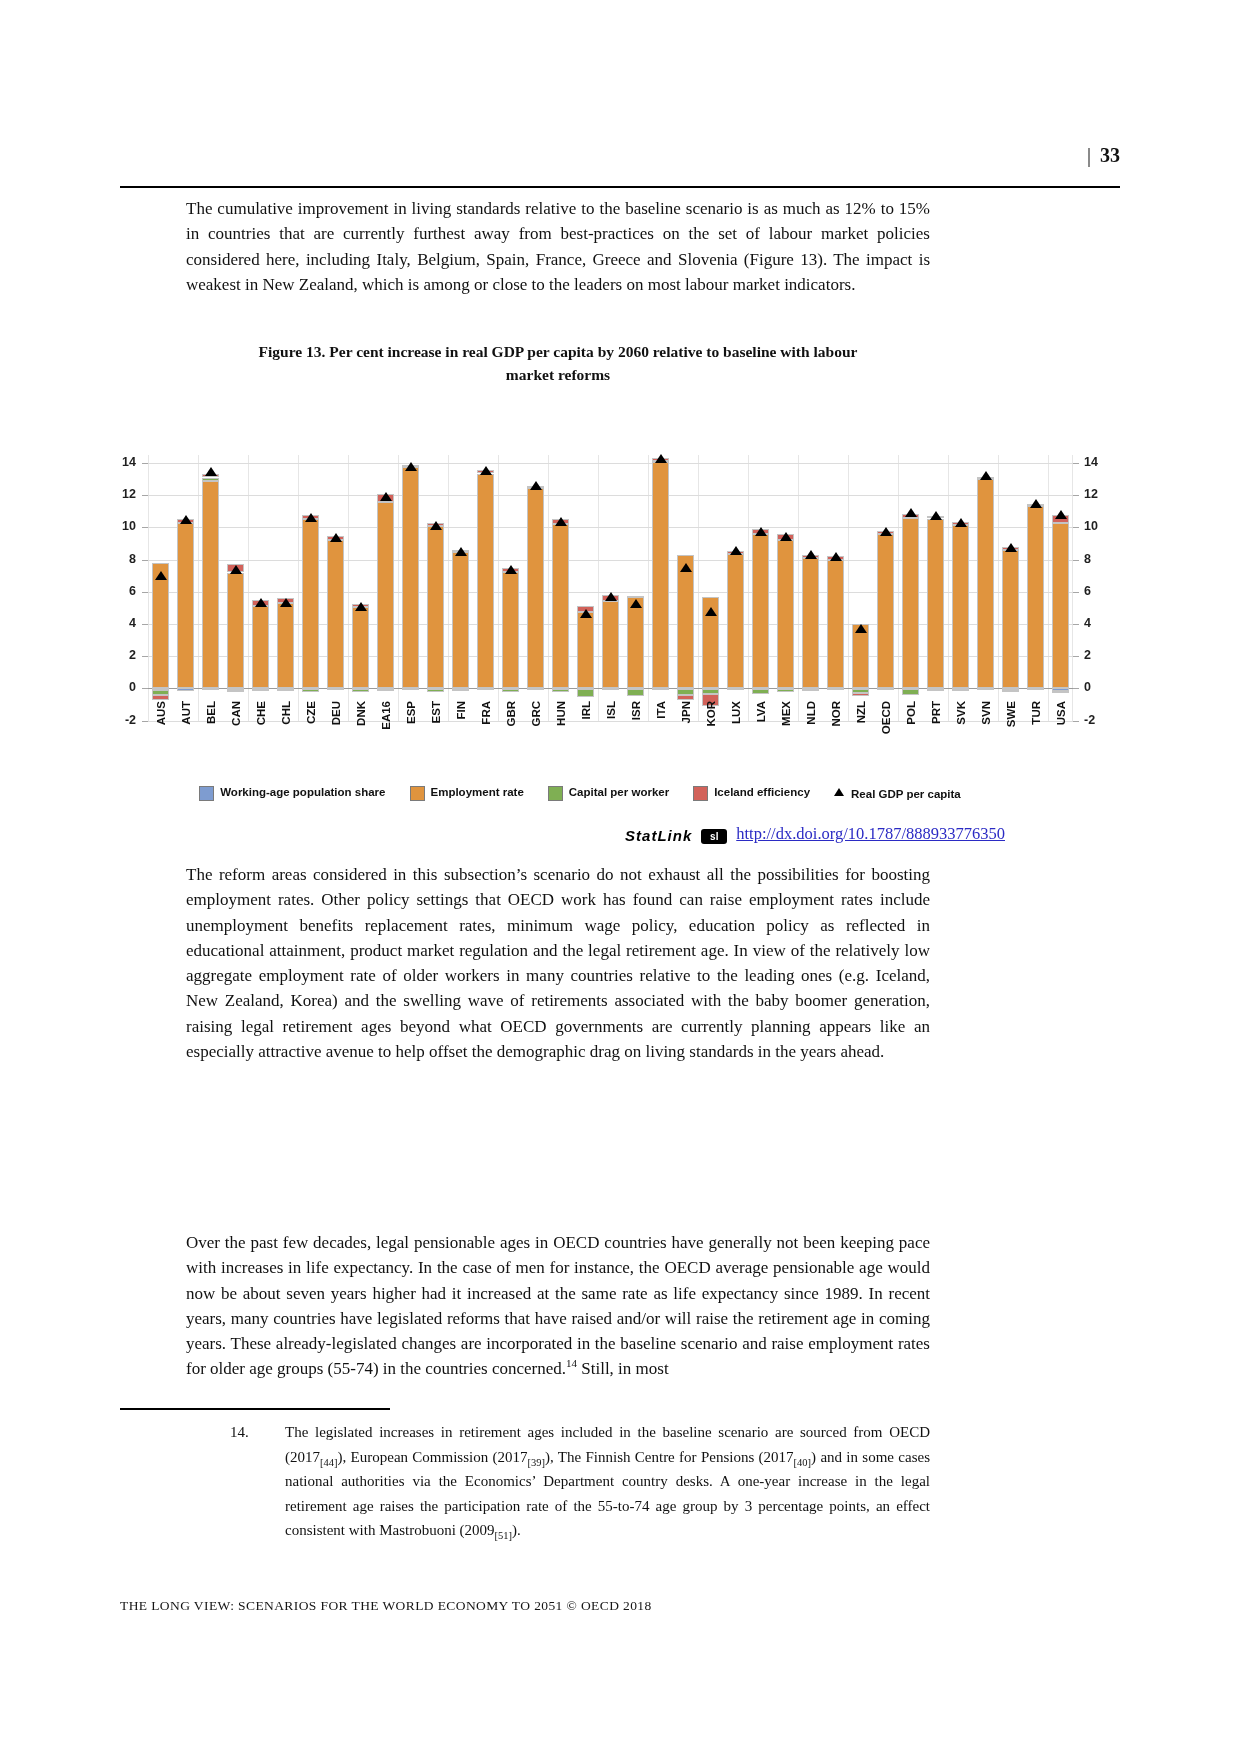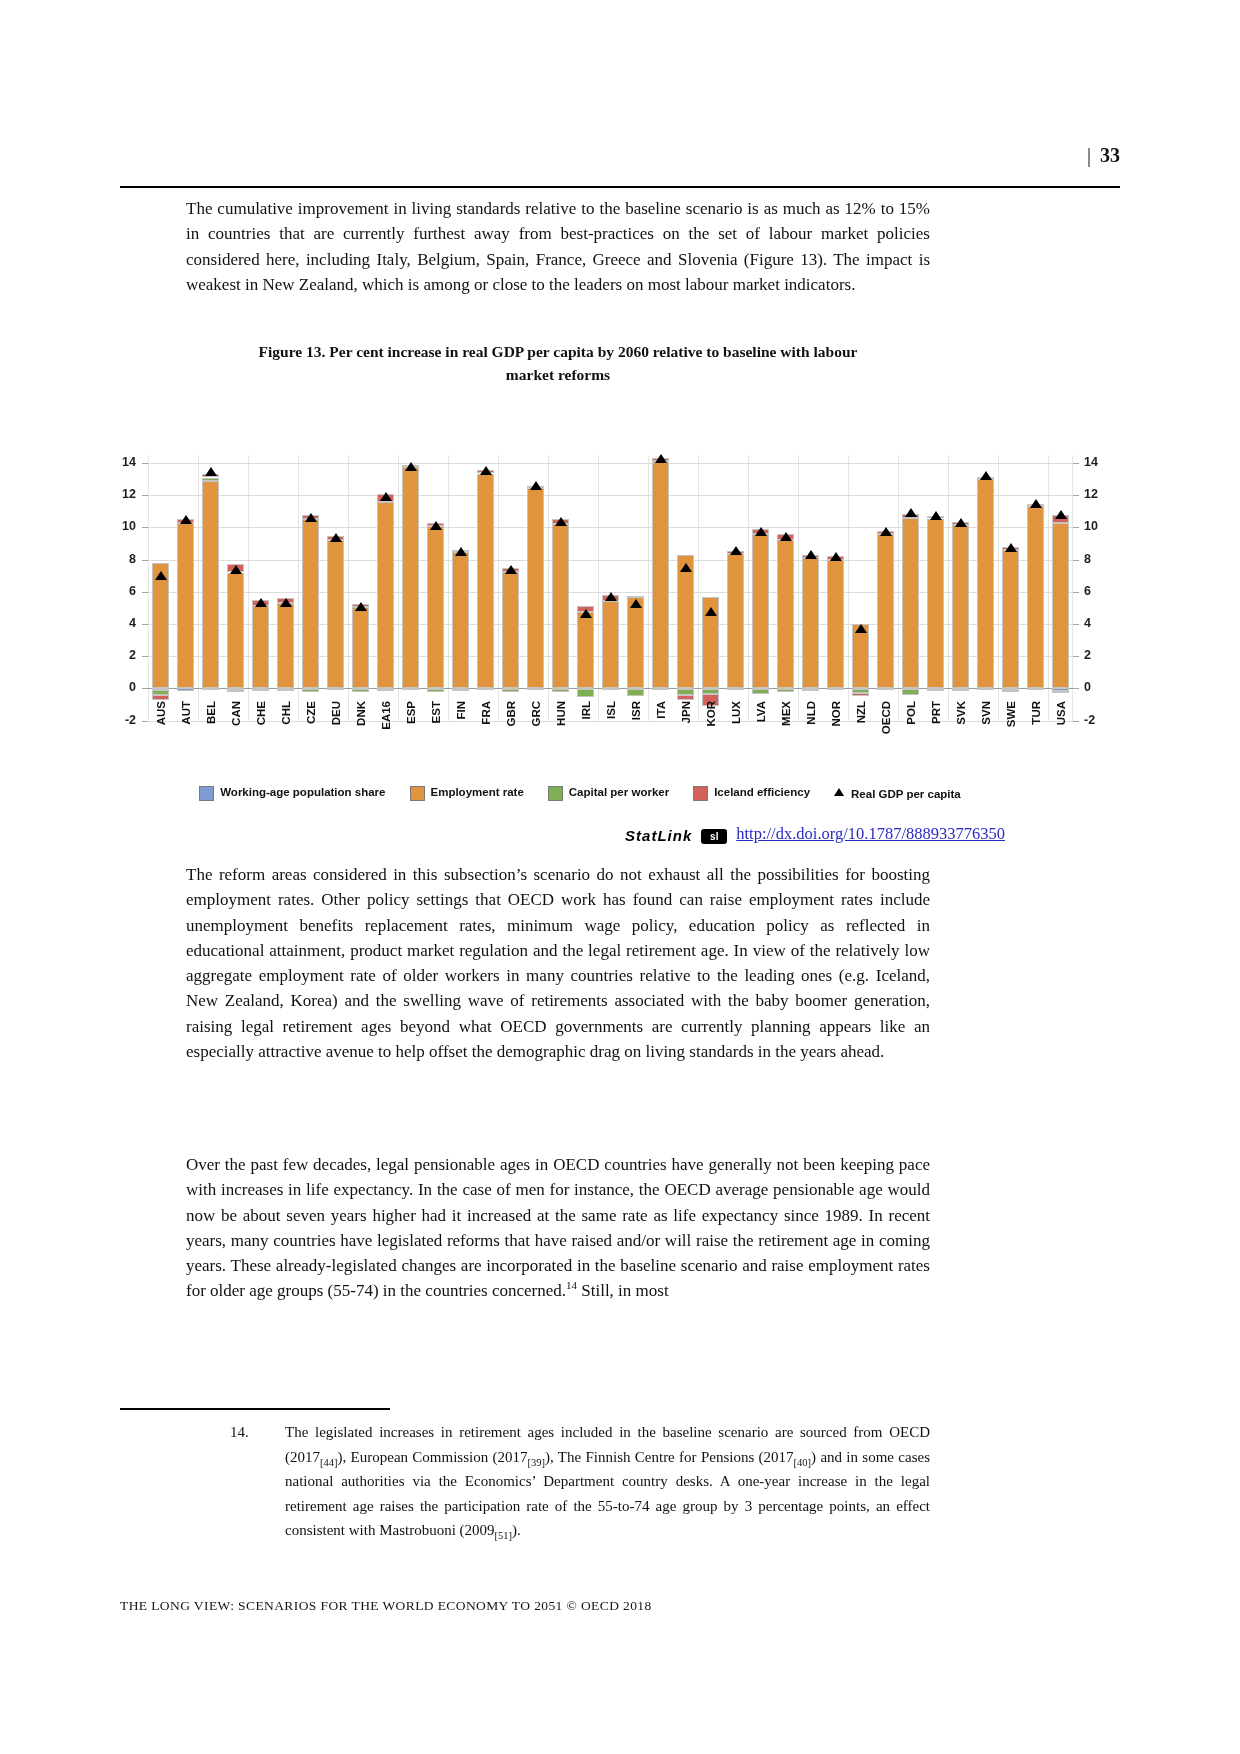--- a/index.html
+++ b/index.html
@@ -9,21 +9,21 @@
   
   .header-rule{position:absolute;left:120px;top:186px;width:1000px;border-top:2px solid #000;}
   .pageno{position:absolute;top:144px;right:120px;font-size:20px;font-weight:bold;}
   .pageno .pipe{font-weight:400;margin-right:9px;}
 
   
   .para{position:absolute;left:186px;width:744px;font-size:17px;line-height:25.3px;
         text-align:justify;}
   .p1{top:196px;}
   .p2{top:862px;}
-  .p3{top:1152px;}
+  .p3{top:1230px;}
   sup{font-size:11px;vertical-align:super;line-height:0;}
   sub{font-size:10.5px;vertical-align:sub;line-height:0;}
 
   .fig-title{position:absolute;left:178px;top:340px;width:760px;text-align:center;
              font-weight:bold;font-size:15.5px;line-height:23px;}
 
   
   #chart{position:absolute;left:0;top:398px;width:1240px;height:392px;}
   #plot{position:absolute;left:148px;top:57px;width:925px;height:266px;}
   .gl{position:absolute;left:0;width:100%;height:1px;background:#dcdcdc;}

